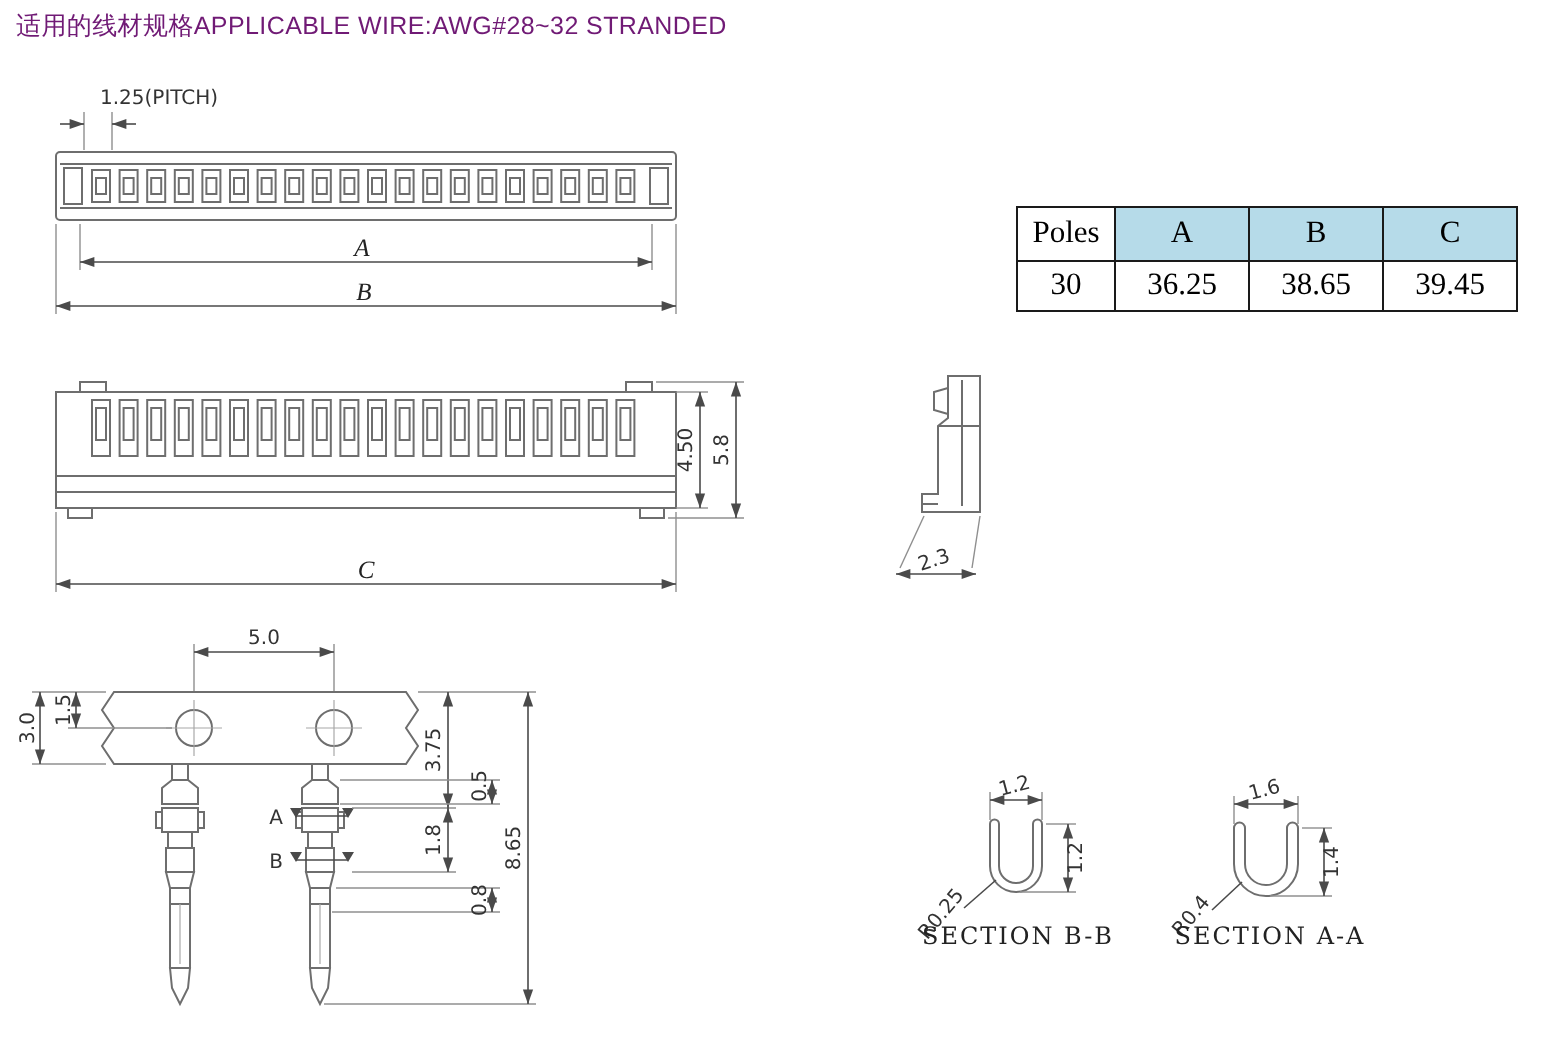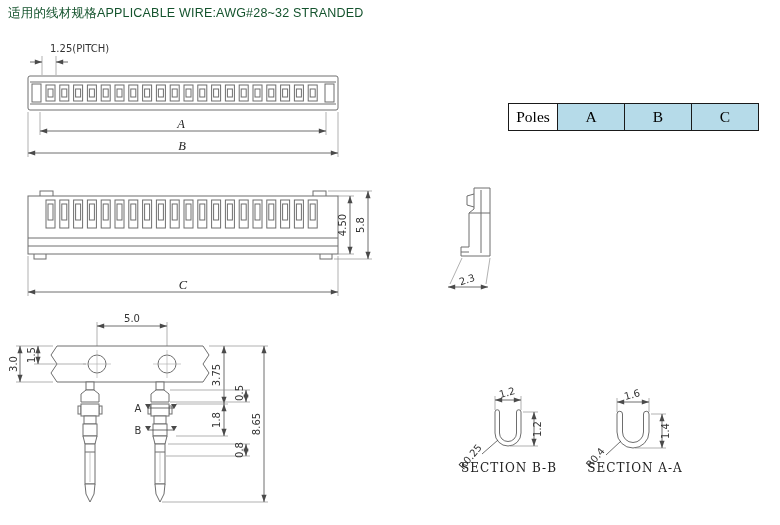--- a/index.html
+++ b/index.html
@@ -1,18 +1,18 @@
 <!DOCTYPE html>
 <html><head>
 <meta charset="utf-8">
 <style>
   * { margin:0; padding:0; box-sizing:border-box; }
   html,body { width:780px; height:525px; background:#fff; font-family:"Liberation Sans", sans-serif; }
   #page { position:relative; width:780px; height:525px; background:#fff; overflow:hidden; }
-  #title { position:absolute; left:8px; top:5px; font-size:12.5px; color:#14532d; letter-spacing:0.2px; white-space:nowrap; }
+  #title { position:absolute; left:8px; top:5px; font-size:12.5px; color:#701a75; letter-spacing:0.2px; white-space:nowrap; }
   .abs-svg { position:absolute; overflow:visible; }
 
   
   .ln  { stroke:#6e6e6e; stroke-width:1; fill:none; }
   .fw  { stroke:#6e6e6e; stroke-width:1; fill:#fff; }
   .dim { stroke:#4a4a4a; stroke-width:0.8; fill:none; }
   .ext { stroke:#8f8f8f; stroke-width:0.7; fill:none; }
   .cl  { stroke:#a8a8a8; stroke-width:0.6; fill:none; }
   .dt  { fill:#333; font-family:"DejaVu Sans", sans-serif; font-size:10px; }
   .dl  { fill:#222; font-family:"Liberation Serif", serif; font-size:12.5px; font-style:italic; }
@@ -112,20 +112,26 @@
     <text class="dl" x="182" y="150" text-anchor="middle">B</text>
   </svg>
 
   <table id="spec-table">
     <tbody>
         <tr>
       <th class="col-poles">Poles</th>
       <th>A</th>
       <th>B</th>
       <th>C</th>
+    </tr>
+    <tr>
+      <td>30</td>
+      <td>36.25</td>
+      <td>38.65</td>
+      <td>39.45</td>
     </tr>
   </tbody>
     </table>
 
   <svg class="abs-svg" style="left:0;top:175px" width="420" height="130" viewBox="0 175 420 130">
     <g>
       <rect class="fw" x="40" y="191" width="13" height="6"></rect>
       <rect class="fw" x="313" y="191" width="13" height="6"></rect>
       <rect class="fw" x="34" y="252" width="12" height="7"></rect>
       <rect class="fw" x="320" y="252" width="12" height="7"></rect>

